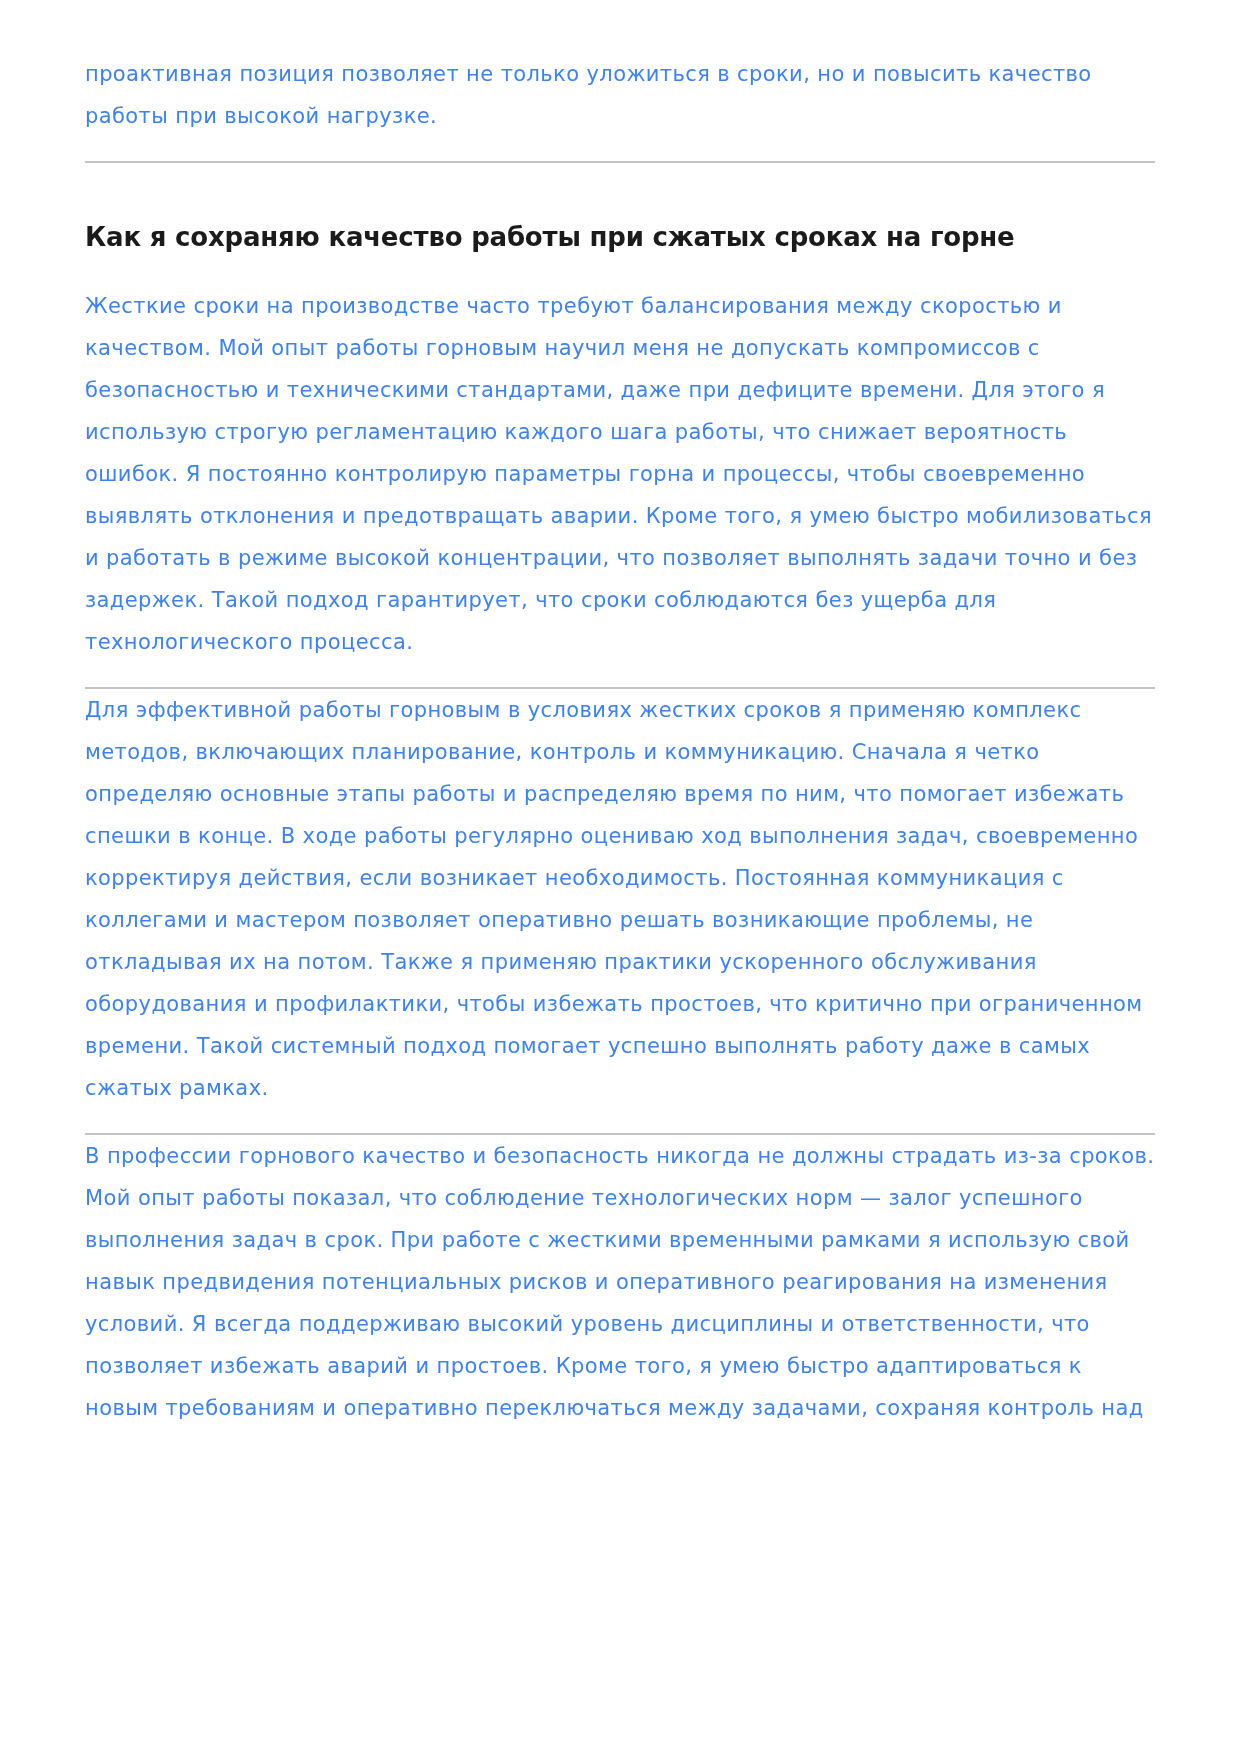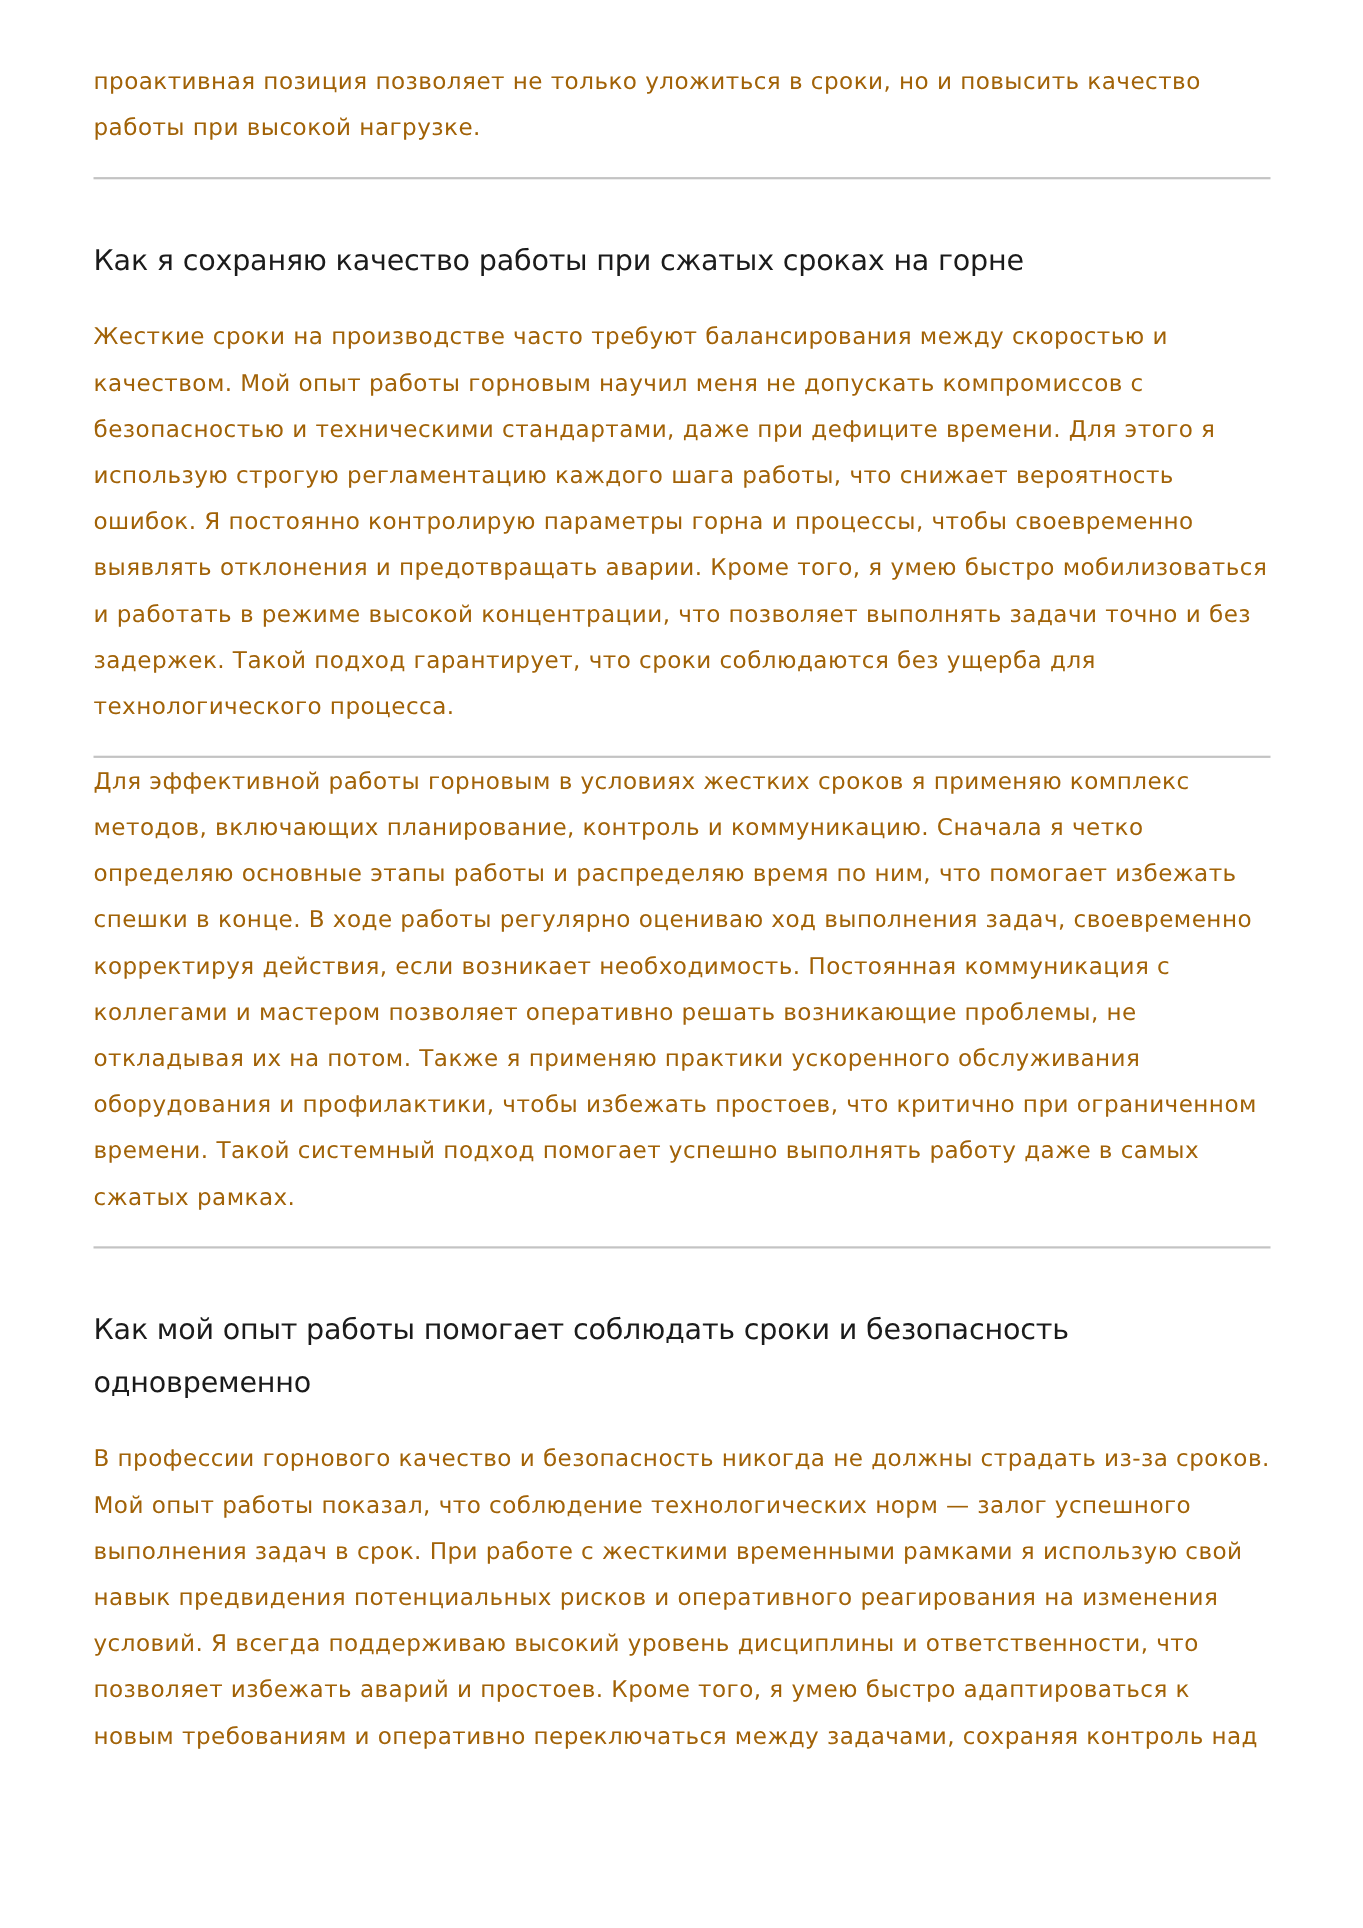--- a/index.html
+++ b/index.html
@@ -16,34 +16,34 @@
   .doc {
     box-sizing: border-box;
     width: 1239px;
     padding: 53px 84px 40px 85px;
   }
   .body-text {
     margin: 0 0 24px 0;
     font-size: 21px;
     line-height: 42px;
     letter-spacing: 0.4px;
-    color: #a16207;
+    color: #3b82f6;
     text-align: left;
   }
   .divider {
     border: none;
     border-top: 2px solid #c3c3c3;
     height: 0;
     margin: 0;
   }
   .section-heading {
     margin: 50px 0 24px 0;
     font-size: 26px;
     line-height: 48px;
-    font-weight: normal;
+    font-weight: bold;
     letter-spacing: -0.2px;
     color: #1b1b1b;
   }
 </style>
 </head>
 <body>
 
 <main class="doc">
 
   <p class="body-text">проактивная позиция позволяет не только уложиться в сроки, но и повысить качество работы при высокой нагрузке.</p>
@@ -57,17 +57,16 @@
 
   <hr class="divider">
 
   <section>
     <p class="body-text">Для эффективной работы горновым в условиях жестких сроков я применяю комплекс методов, включающих планирование, контроль и коммуникацию. Сначала я четко определяю основные этапы работы и распределяю время по ним, что помогает избежать спешки в конце. В ходе работы регулярно оцениваю ход выполнения задач, своевременно корректируя действия, если возникает необходимость. Постоянная коммуникация с коллегами и мастером позволяет оперативно решать возникающие проблемы, не откладывая их на потом. Также я применяю практики ускоренного обслуживания оборудования и профилактики, чтобы избежать простоев, что критично при ограниченном времени. Такой системный подход помогает успешно выполнять работу даже в самых сжатых рамках.</p>
   </section>
 
   <hr class="divider">
 
   <section>
-    <h2 class="section-heading">Как мой опыт работы помогает соблюдать сроки и безопасность одновременно</h2>
     <p class="body-text">В профессии горнового качество и безопасность никогда не должны страдать из-за сроков. Мой опыт работы показал, что соблюдение технологических норм — залог успешного выполнения задач в срок. При работе с жесткими временными рамками я использую свой навык предвидения потенциальных рисков и оперативного реагирования на изменения условий. Я всегда поддерживаю высокий уровень дисциплины и ответственности, что позволяет избежать аварий и простоев. Кроме того, я умею быстро адаптироваться к новым требованиям и оперативно переключаться между задачами, сохраняя контроль над</p>
   </section>
 
 </main>
 
 </body></html>

